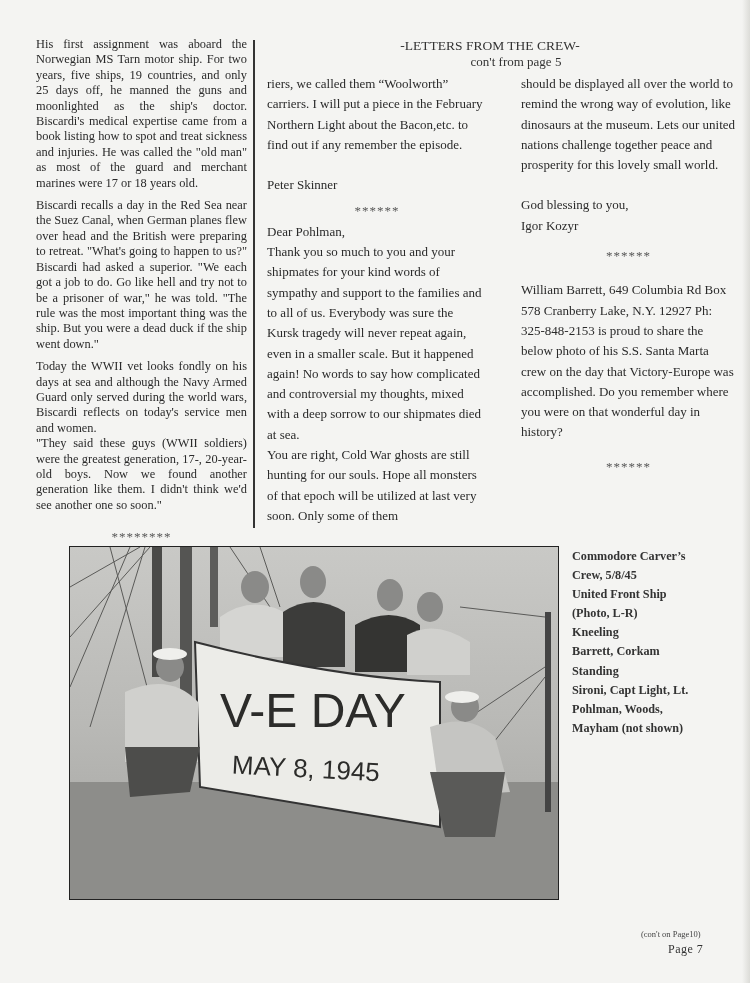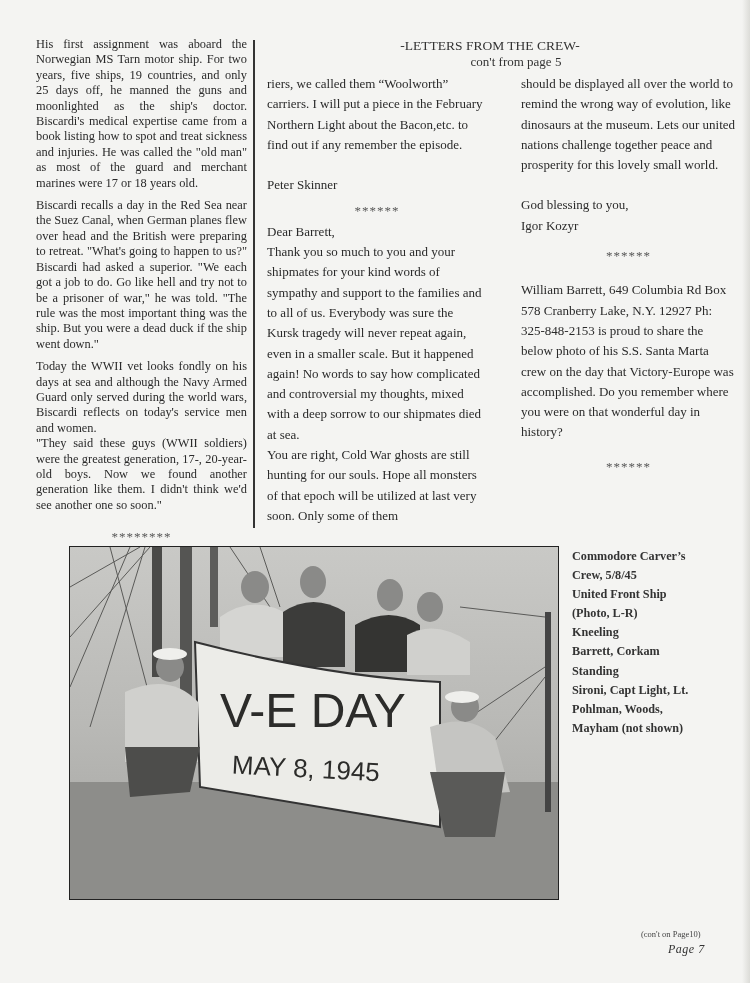--- a/index.html
+++ b/index.html
@@ -43,21 +43,21 @@
   }
   .caption {
     position:absolute; left:572px; top:547px; width:170px;
     font-size:12.2px; line-height:19.1px; font-weight:bold; color:#333;
   }
   .caption div { white-space:nowrap; }
   .contd {
     position:absolute; left:641px; top:929px; font-size:8.5px; color:#444;
   }
   .pagenum {
-    position:absolute; left:668px; top:942px; font-size:12px; color:#333; letter-spacing:0.5px;font-style:italic;
+    position:absolute; left:668px; top:942px; font-size:12px; color:#333; letter-spacing:0.5px;
   }
   .shadow-r { position:absolute; right:0; top:0; width:8px; height:983px; background:linear-gradient(to right,#f4f4f2,#dcdcd8); }
 </style>
 </head>
 <body>
 
 <div class="col1">
   <p>His first assignment was aboard the Norwegian MS Tarn motor ship. For two years, five ships, 19 countries, and only 25 days off, he manned the guns and moonlighted as the ship's doctor. Biscardi's medical expertise came from a book listing how to spot and treat sickness and injuries. He was called the "old man" as most of the guard and merchant marines were 17 or 18 years old.</p>
   <p>Biscardi recalls a day in the Red Sea near the Suez Canal, when German planes flew over head and the British were preparing to retreat. "What's going to happen to us?" Biscardi had asked a superior. "We each got a job to do. Go like hell and try not to be a prisoner of war," he was told. "The rule was the most important thing was the ship. But you were a dead duck if the ship went down."</p>
   <p class="tight">Today the WWII vet looks fondly on his days at sea and although the Navy Armed Guard only served during the world wars, Biscardi reflects on today's service men and women.</p>
@@ -70,21 +70,21 @@
 <div class="header">
   <span>-LETTERS FROM THE CREW-</span>
   <span class="sub">con't from page 5</span>
 </div>
 
 <div class="col2">
   <p>riers, we called them “Woolworth” carriers.  I will put a piece in the February Northern Light about the Bacon,etc. to find out if any remember the episode.</p>
   <div class="gap"></div>
   <p>Peter Skinner</p>
   <p class="stars">******</p>
-  <p>Dear Barrett,</p>
+  <p>Dear Pohlman,</p>
   <p>Thank you so much to you and your shipmates for your kind words of sympathy and support to the families and to all of us. Everybody was sure the Kursk tragedy will never repeat again, even in a smaller scale. But it happened again!  No words to say how complicated and controversial my thoughts, mixed with a deep sorrow to our shipmates died at sea.</p>
   <p>You are right, Cold War ghosts are still hunting for our souls.  Hope all monsters of that epoch will be utilized at last very soon.  Only some of them</p>
 </div>
 
 <div class="col3">
   <p>should be displayed all over the world to remind the wrong way of evolution, like dinosaurs at the museum.  Lets our united nations challenge together peace and prosperity for this lovely small world.</p>
   <div class="gap"></div>
   <p>God blessing to you,</p>
   <p>Igor Kozyr</p>
   <p class="stars" style="margin:10px 0 14px;">******</p>

